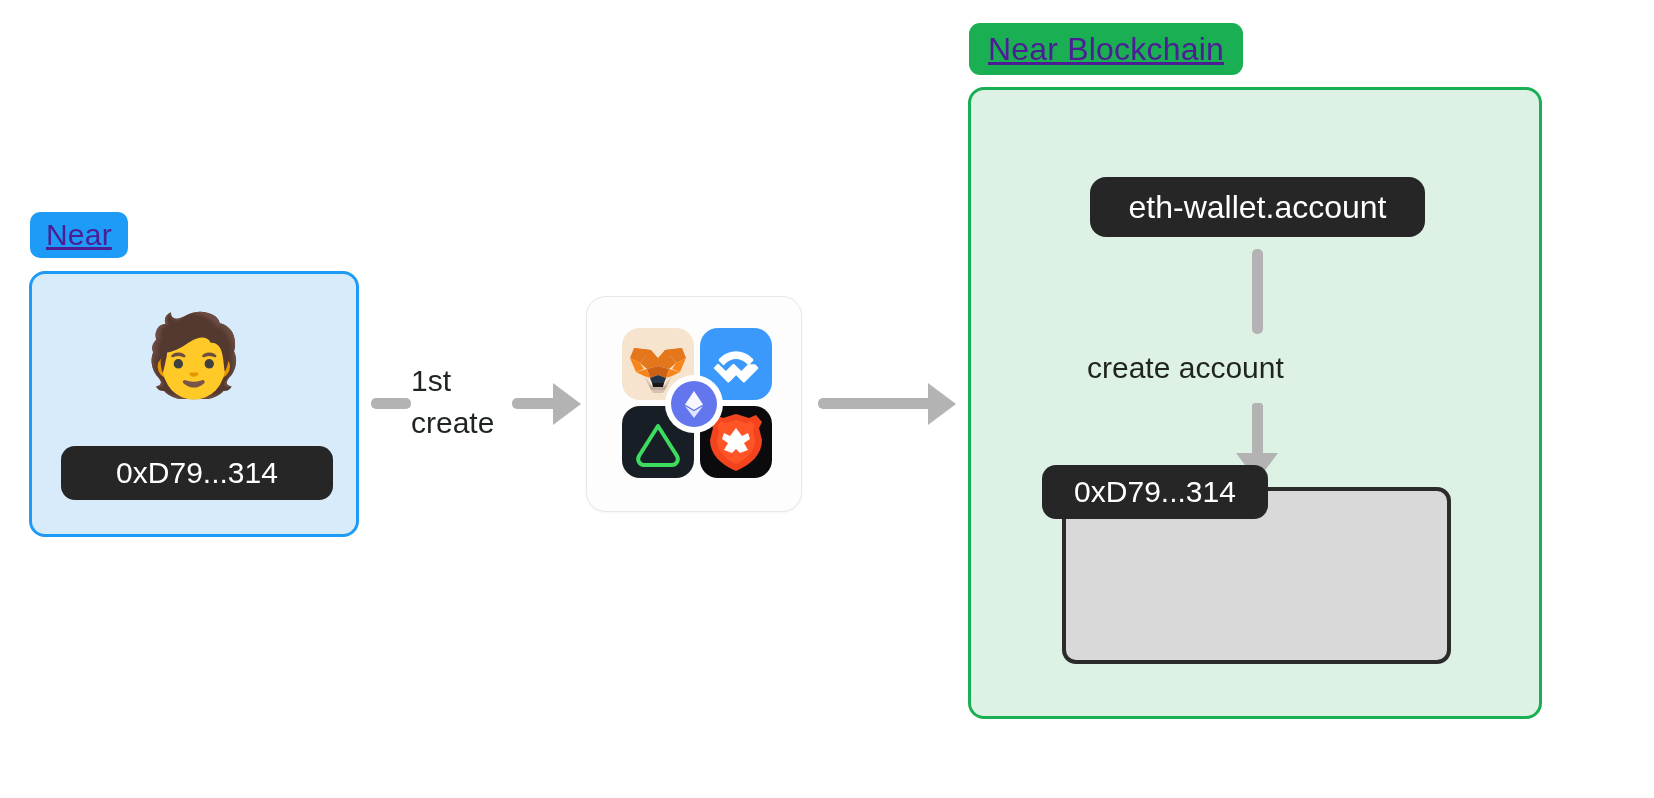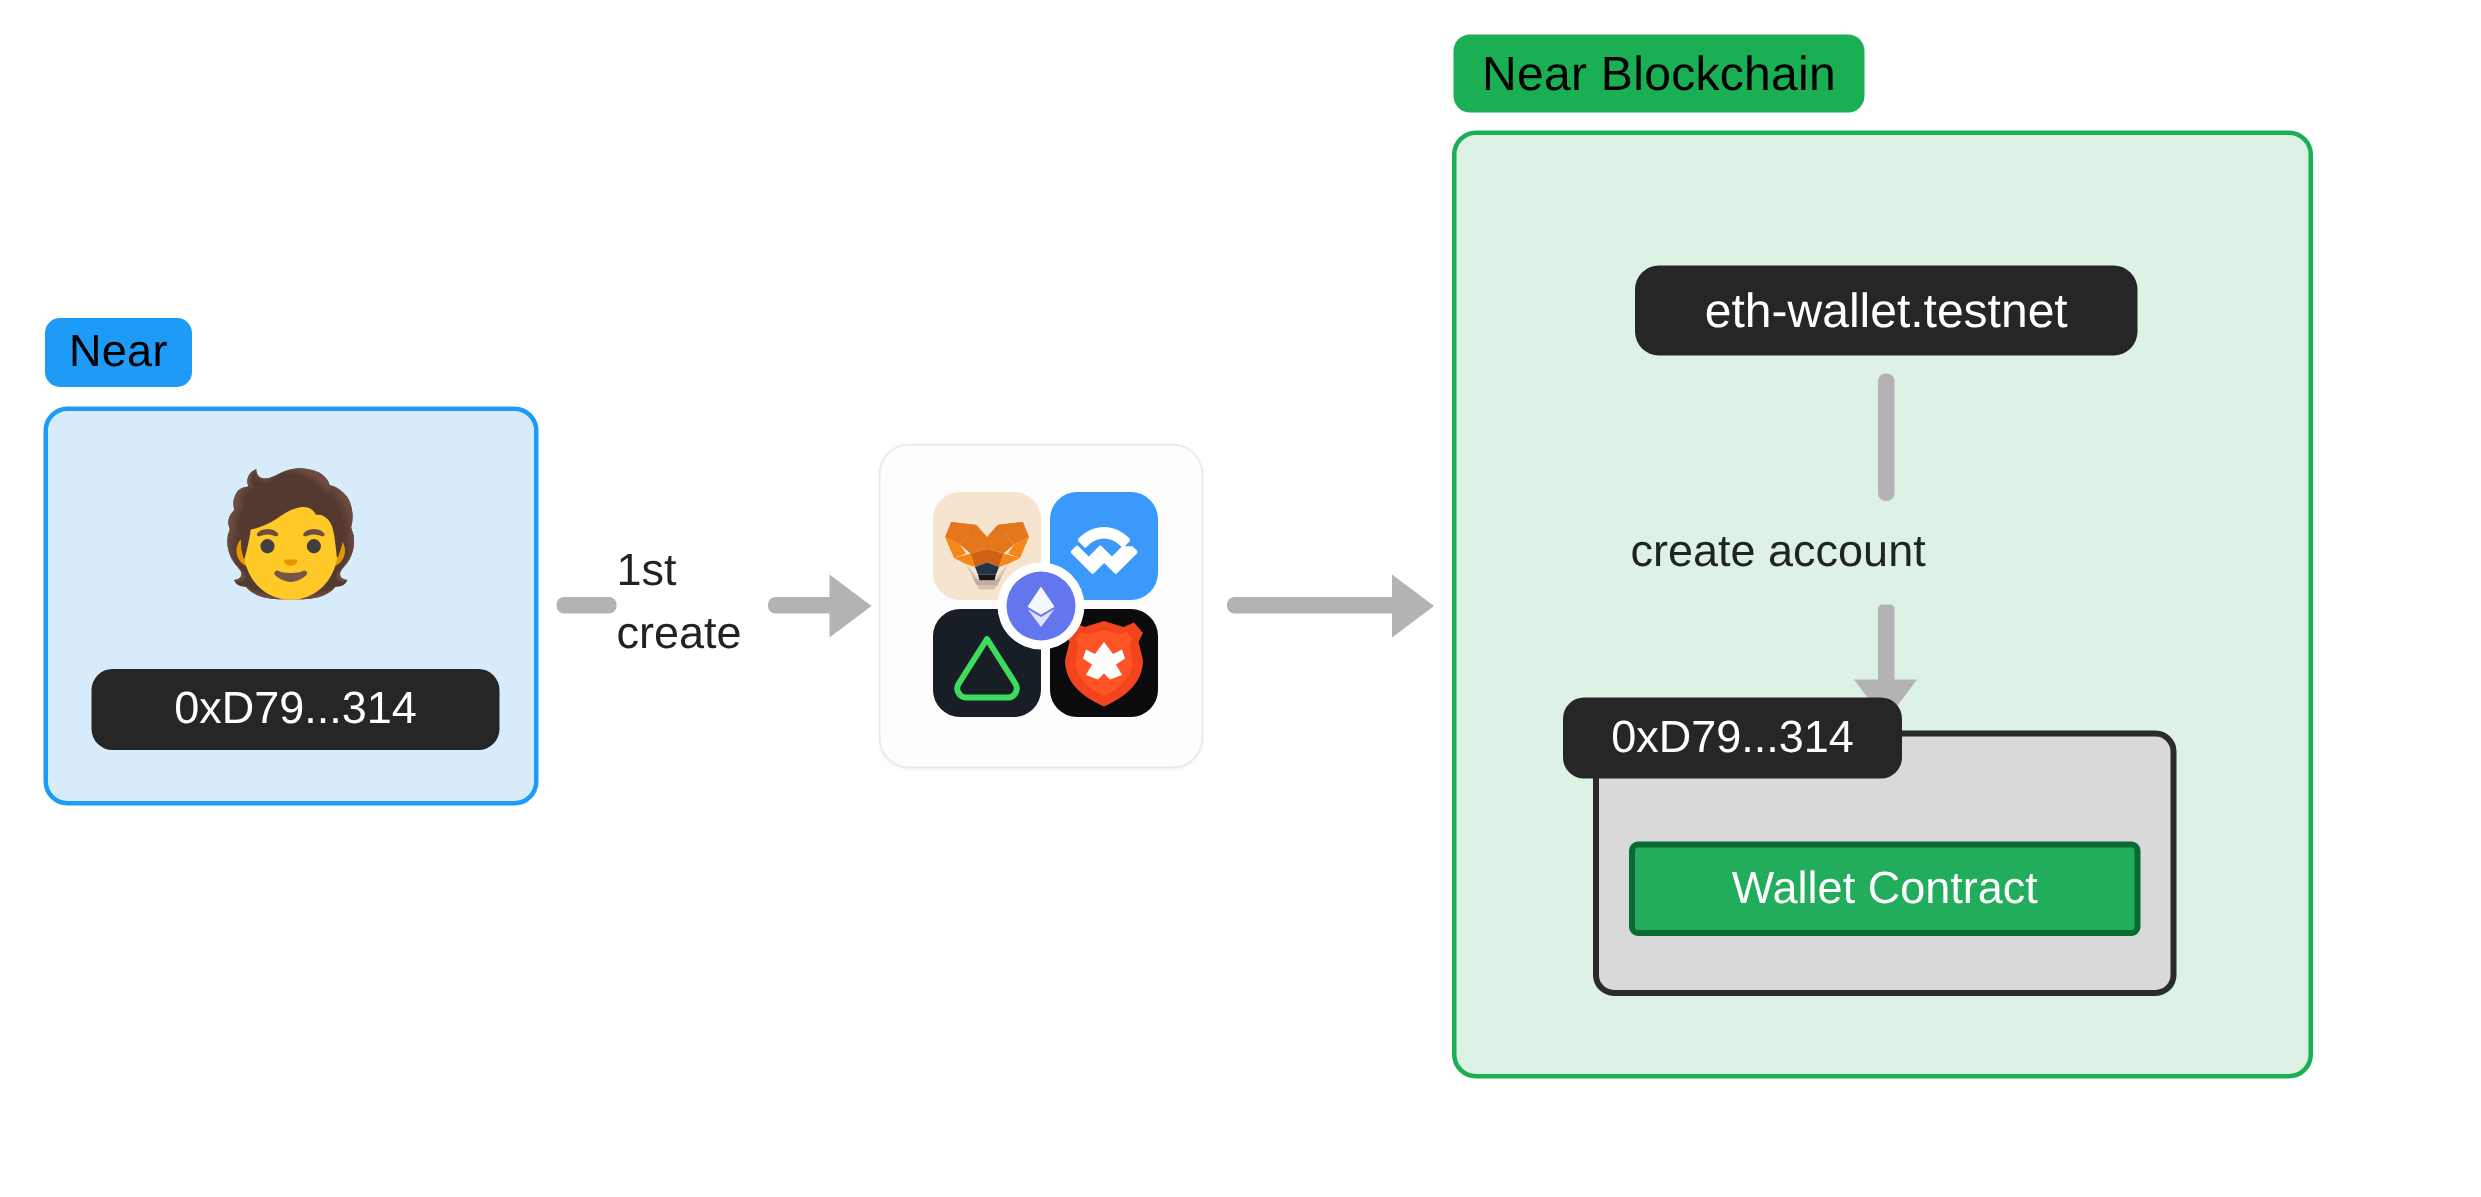--- a/index.html
+++ b/index.html
@@ -18,25 +18,26 @@
     background: #ffffff;
     overflow: hidden;
   }
 
   
   .pill-label {
     position: absolute;
     display: flex;
     align-items: center;
     justify-content: center;
-    color: #000000;
+    color: #4c1d95;
     font-size: 30px;
     letter-spacing: 0.2px;
     white-space: nowrap;
     box-sizing: border-box;
+    text-decoration: underline;
   }
 
   
   #user-group-label {
     left: 30px;
     top: 212px;
     height: 46px;
     padding: 0 16px;
     background: #1d9bf6;
     border-radius: 10px;
@@ -348,28 +349,27 @@
     </div>
   </div>
 
   <div class="arrow-shaft" id="arrow3-shaft"></div>
   <div class="arrow-head right" id="arrow3-head"></div>
 
   <div class="pill-label" id="near-group-label">Near Blockchain</div>
 
   <div id="near-box">
 
-    <div class="addr-pill" id="near-account-pill">eth-wallet.testnet</div>
+    <div class="addr-pill" id="near-account-pill">eth-wallet.account</div>
 
     <div id="near-link-shaft"></div>
 
     <div id="near-edge-label">create account</div>
 
     <div id="near-link2-shaft"></div>
     <div id="near-link2-head"></div>
 
     <div id="contract-box">
       <div class="addr-pill" id="contract-address">0xD79...314</div>
-      <div id="wallet-contract-button">Wallet Contract</div>
     </div>
   </div>
 
 </div>
 
 </body></html>

